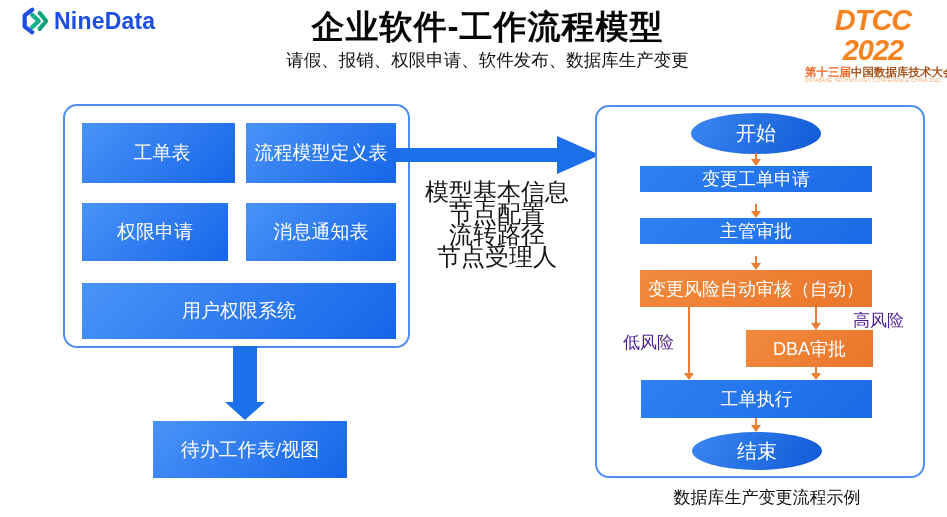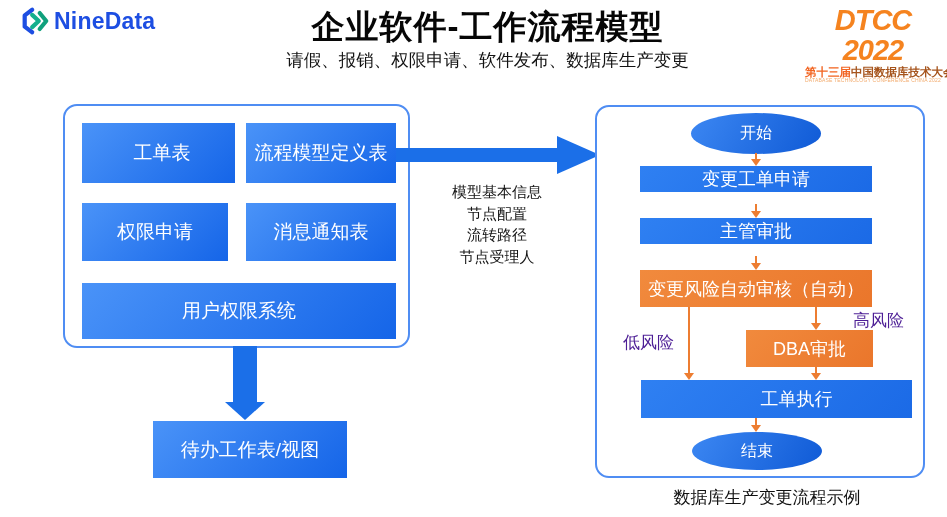--- a/index.html
+++ b/index.html
@@ -24,35 +24,35 @@
   #right-panel{left:595px;top:105px;width:326px;height:369px;}
   
   .bluebox{position:absolute;background:linear-gradient(135deg,#4a93f8 0%,#1565e8 100%);
            color:#fff;display:flex;align-items:center;justify-content:center;
            font-size:19px;text-align:center;}
   .flowbox{position:absolute;background:linear-gradient(135deg,#2f80f2 0%,#1b6ae6 100%);
            color:#fff;display:flex;align-items:center;justify-content:center;font-size:18px;}
   .orangebox{position:absolute;background:linear-gradient(135deg,#f18a3d 0%,#ea762b 100%);
            color:#fff;display:flex;align-items:center;justify-content:center;font-size:18px;}
   .ellipse{position:absolute;border-radius:50%;color:#fff;display:flex;align-items:center;
-           justify-content:center;font-size:16px;
+           justify-content:center;font-size:20px;
            background:linear-gradient(120deg,#3c87f2 0%,#0f5ad6 100%);}
   
   .shaft-blue{position:absolute;background:#1b6fe8;}
   .head-right-blue{position:absolute;width:0;height:0;border-top:19px solid transparent;
            border-bottom:19px solid transparent;border-left:43px solid #1b6fe8;}
   .head-down-blue{position:absolute;width:0;height:0;border-left:20px solid transparent;
            border-right:20px solid transparent;border-top:18px solid #1b6fe8;}
   
   .stem-o{position:absolute;width:2px;background:#ed7d31;}
   .head-down-o{position:absolute;width:0;height:0;border-left:5px solid transparent;
            border-right:5px solid transparent;border-top:7px solid #ed7d31;}
   
   #transfer-notes{position:absolute;left:407px;top:181px;width:180px;text-align:center;
-           font-size:15px;line-height:21.5px;color:#141414;}
+           font-size:24px;line-height:21.5px;color:#141414;}
   .branch-label{position:absolute;font-size:17px;color:#4c1d95;}
   #flow-caption{position:absolute;left:632px;top:486px;width:270px;text-align:center;
            font-size:17px;color:#111;}
 </style>
 </head>
 <body>
 
 <div id="slide">
 
   <div id="logo">
@@ -119,21 +119,21 @@
 
   <div class="stem-o" style="left:815px;top:307px;height:16px;"></div>
   <div class="head-down-o" style="left:811px;top:323px;"></div>
   <div class="branch-label" style="left:853px;top:309px;">高风险</div>
 
   <div class="orangebox" style="left:746px;top:330px;width:127px;height:37px;">DBA审批</div>
 
   <div class="stem-o" style="left:815px;top:367px;height:6px;"></div>
   <div class="head-down-o" style="left:811px;top:373px;"></div>
 
-  <div class="flowbox" style="left:641px;top:380px;width:231px;height:38px;padding-left:40px;">工单执行</div>
+  <div class="flowbox" style="left:641px;top:380px;width:231px;height:38px;">工单执行</div>
 
   <div class="stem-o" style="left:755px;top:418px;height:7px;"></div>
   <div class="head-down-o" style="left:751px;top:425px;"></div>
 
   <div class="ellipse" style="left:692px;top:432px;width:130px;height:38px;">结束</div>
 
   <div id="flow-caption">数据库生产变更流程示例</div>
 
 </div>
 

